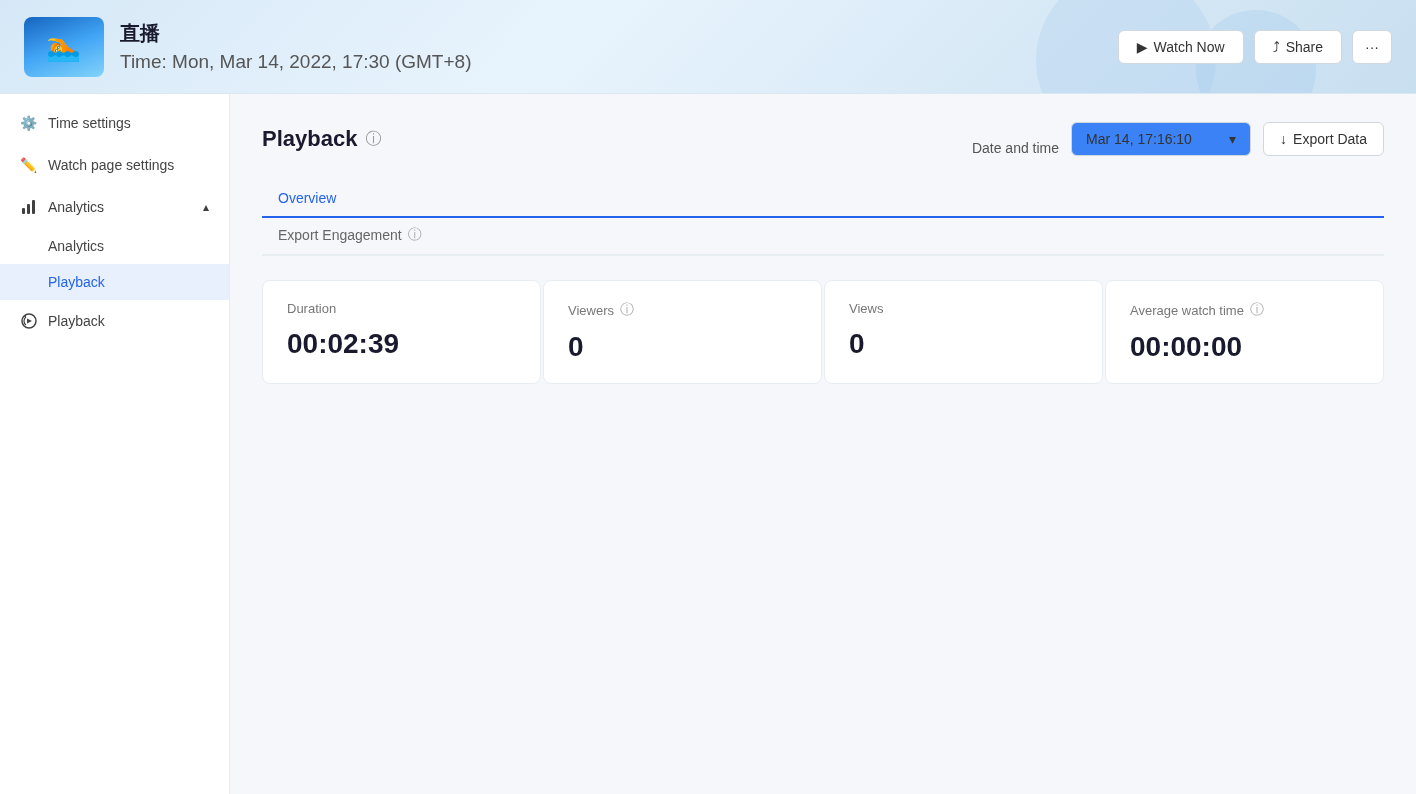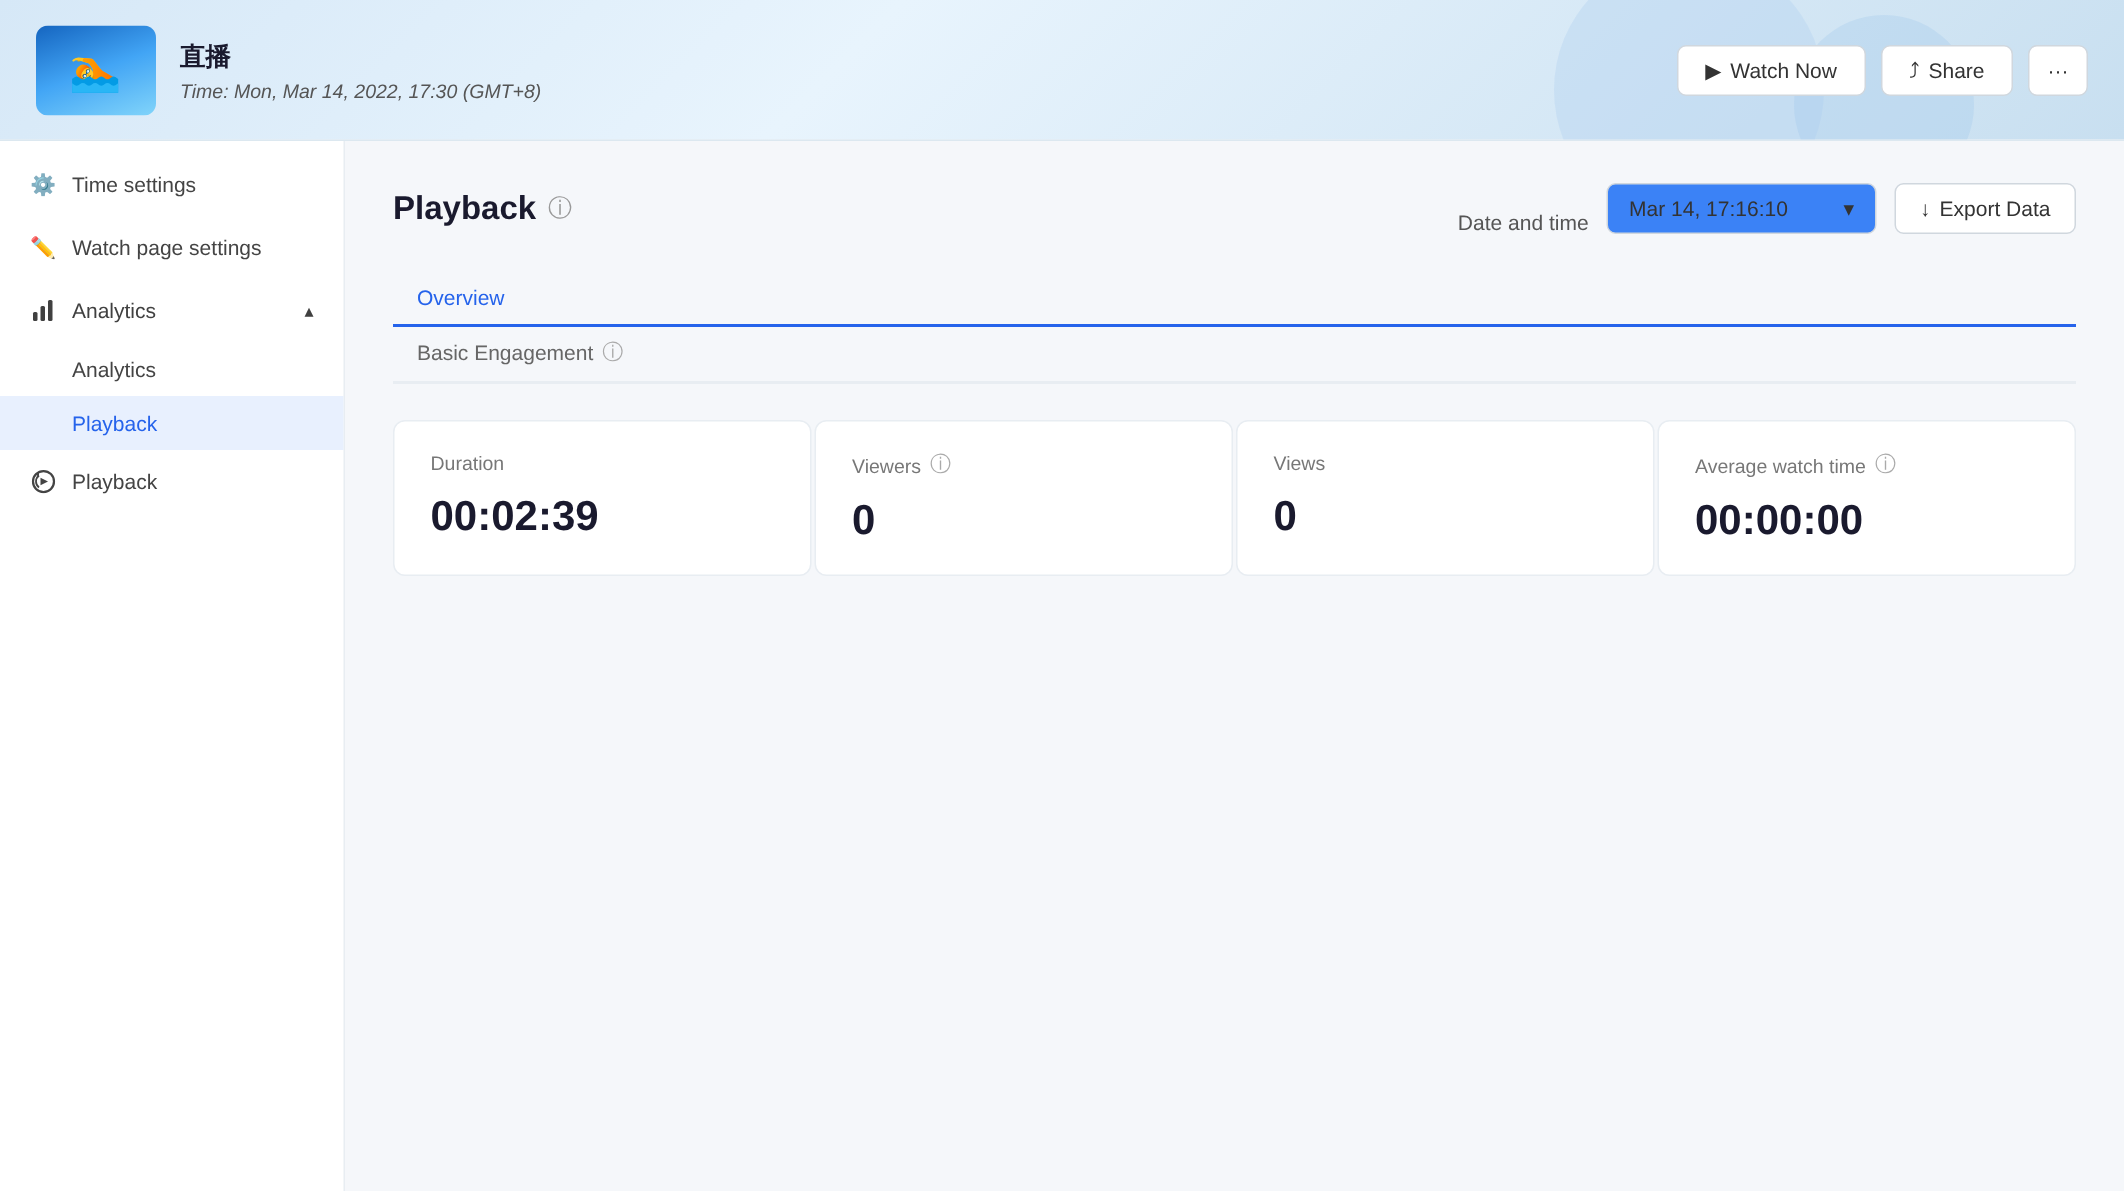--- a/index.html
+++ b/index.html
@@ -53,29 +53,28 @@
       background: linear-gradient(160deg, #1565c0 0%, #42a5f5 50%, #81d4fa 100%);
       display: flex;
       align-items: center;
       justify-content: center;
     }
     .thumbnail-figure {
       font-size: 28px;
     }
     .header-info { flex: 1; }
     .header-title {
-      font-size: 17px;
+      font-size: 20px;
       font-weight: 600;
       color: #1a1a2e;
       margin-bottom: 4px;
     }
     .header-subtitle {
-      font-size: 13px;
+      font-size: 19px;
       color: #555;
-      font-style: italic;
     }
     .header-actions {
       display: flex;
       align-items: center;
       gap: 10px;
       position: relative;
       z-index: 1;
     }
     .btn-watch-now {
       display: flex;
@@ -375,21 +374,21 @@
           <span>Export Data</span>
         </button>
       </div>
     </div>
 
     <div class="tabs">
       <div class="tab active">
         <span>Overview</span>
       </div>
       <div class="tab">
-        <span>Basic Engagement</span>
+        <span>Export Engagement</span>
         <span style="color:#aaa;font-size:14px;">ⓘ</span>
       </div>
     </div>
 
     <div class="stats-grid">
 
       <div class="stat-card">
         <div class="stat-label">
           <span>Duration</span>
         </div>

